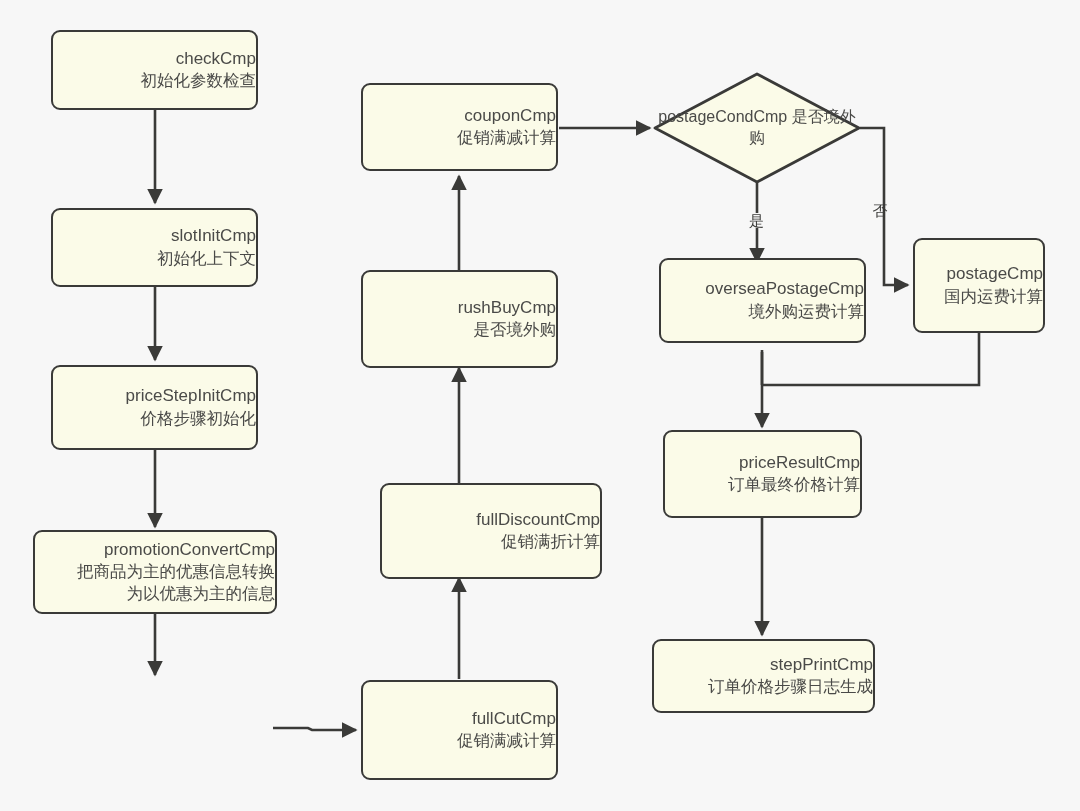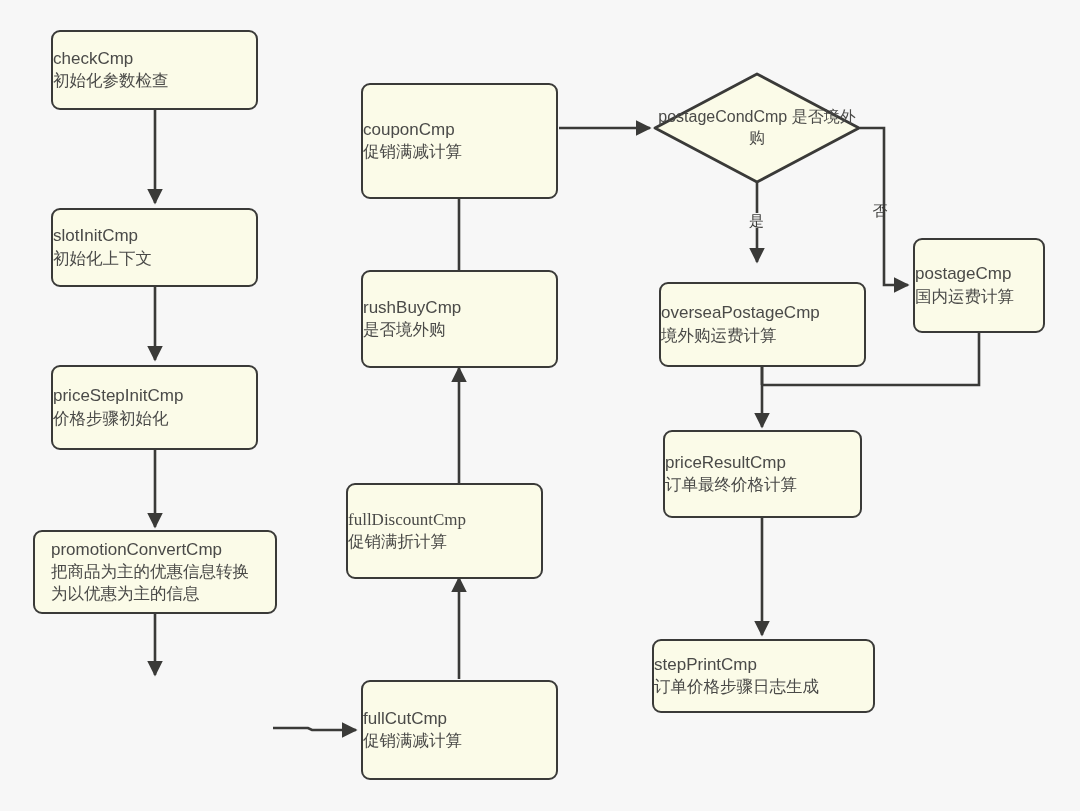--- a/index.html
+++ b/index.html
@@ -21,21 +21,21 @@
     top: 0;
     width: 1080px;
     height: 811px;
     pointer-events: none;
   }
   .node {
     position: absolute;
     box-sizing: border-box;
     display: flex;
     flex-direction: column;
-    align-items: flex-start;
+    align-items: flex-end;
     justify-content: center;
     background: #fbfbe8;
     border: 2.5px solid #3a3a38;
     border-radius: 9px;
     color: #4a4a48;
     text-align: center;
     line-height: 1.32;
     z-index: 2;
   }
   .node .ln {
@@ -139,49 +139,49 @@
     <span class="ln ln-cn">把商品为主的优惠信息转换</span>
     <span class="ln ln-cn">为以优惠为主的信息</span>
   </div>
 
 
   <div class="node" style="left:361px; top:680px; width:197px; height:100px;">
     <span class="ln ln-en">fullCutCmp</span>
     <span class="ln ln-cn">促销满减计算</span>
   </div>
 
-  <div class="node" style="left:346px; top:483px; width:197px; height:96px;font-family:Liberation Serif, serif;">
+  <div class="node" style="left:380px; top:483px; width:222px; height:96px;">
     <span class="ln ln-en">fullDiscountCmp</span>
     <span class="ln ln-cn">促销满折计算</span>
   </div>
 
   <div class="node" style="left:361px; top:270px; width:197px; height:98px;">
     <span class="ln ln-en">rushBuyCmp</span>
     <span class="ln ln-cn">是否境外购</span>
   </div>
 
-  <div class="node" style="left:361px; top:83px; width:197px; height:116px;">
+  <div class="node" style="left:361px; top:83px; width:197px; height:88px;">
     <span class="ln ln-en">couponCmp</span>
     <span class="ln ln-cn">促销满减计算</span>
   </div>
 
   <div class="diamond-wrap" style="left:653px; top:72px; width:208px; height:112px;">
     <svg width="208" height="112" viewBox="0 0 208 112" xmlns="http://www.w3.org/2000/svg">
       <polygon points="104,2 206,56 104,110 2,56" fill="#fbfbe8" stroke="#3a3a38" stroke-width="2.8" stroke-linejoin="round"></polygon>
     </svg>
     <div class="diamond-label">
       <span class="ln ln-en">postageCondCmp</span>
       <span class="ln ln-cn">是否境外购</span>
     </div>
   </div>
 
   <div class="edge-label" style="left:748px; top:213px;">是</div>
   <div class="edge-label vertical-text" style="left:872px; top:192px;">否</div>
 
-  <div class="node" style="left:659px; top:282px; width:207px; height:85px;">
+  <div class="node" style="left:659px; top:258px; width:207px; height:85px;">
     <span class="ln ln-en">overseaPostageCmp</span>
     <span class="ln ln-cn">境外购运费计算</span>
   </div>
 
   <div class="node" style="left:913px; top:238px; width:132px; height:95px;">
     <span class="ln ln-en">postageCmp</span>
     <span class="ln ln-cn">国内运费计算</span>
   </div>
 
   <div class="node" style="left:663px; top:430px; width:199px; height:88px;">

